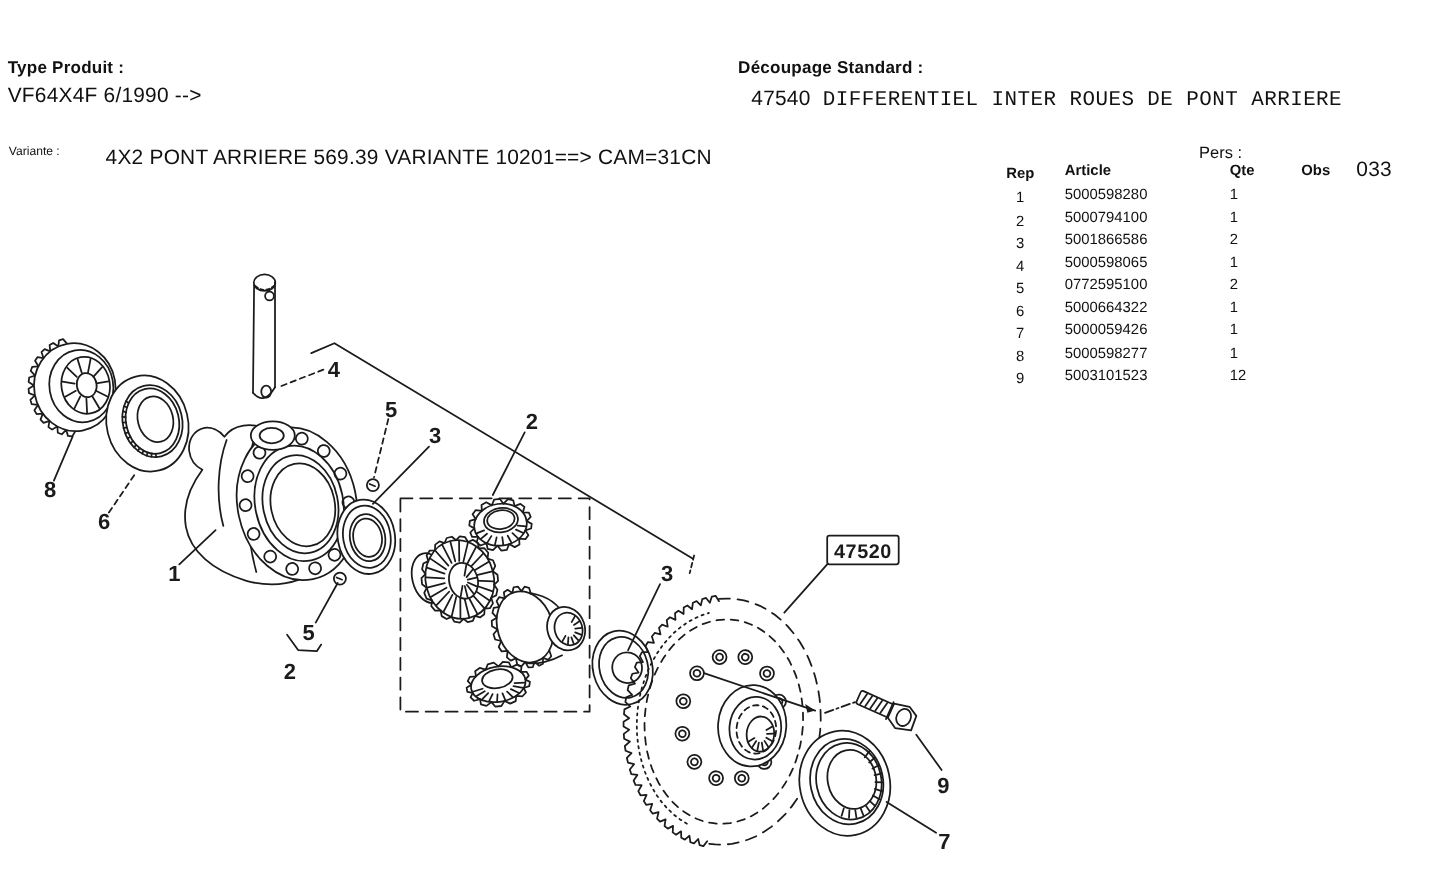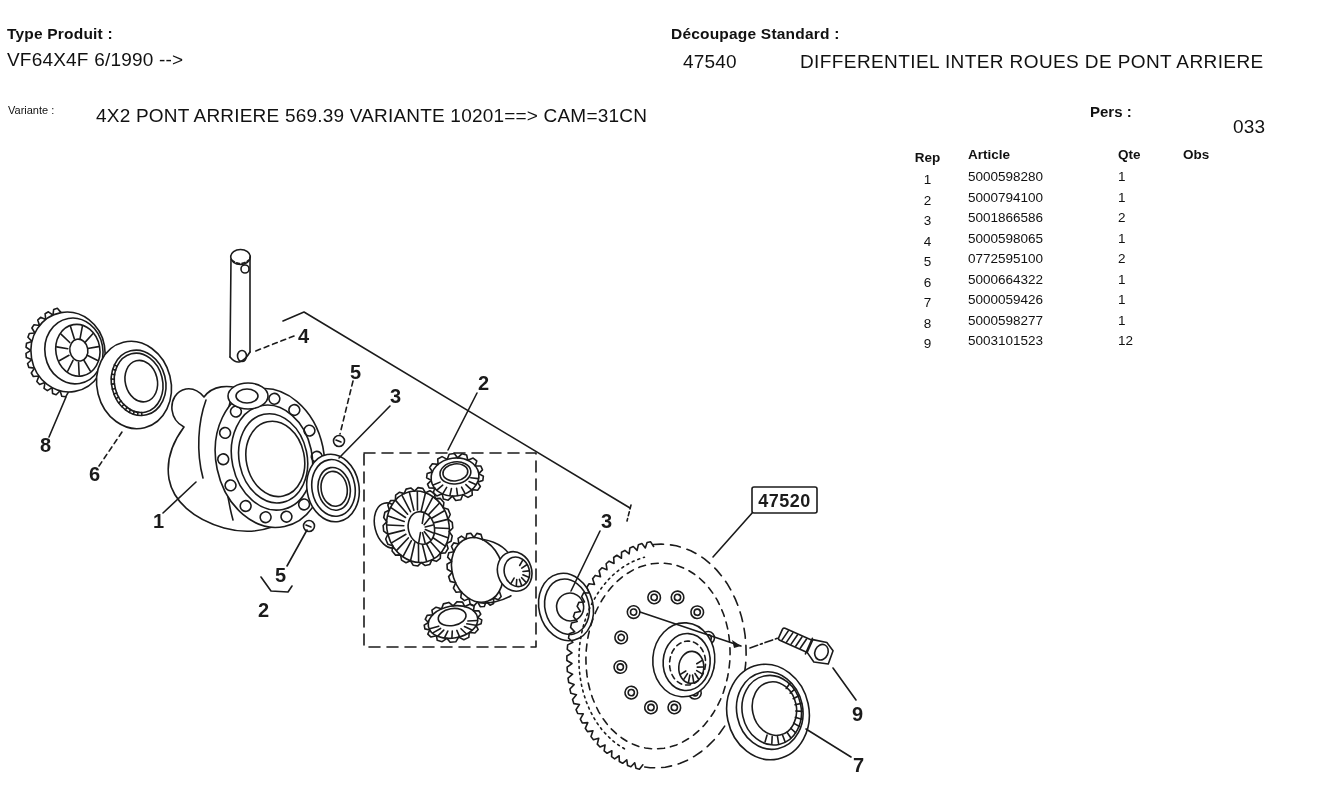--- a/index.html
+++ b/index.html
@@ -2,21 +2,21 @@
 <html><head>
 <meta charset="utf-8">
 <style>
   html,body{margin:0;padding:0;}
   body{
     width:1318px;height:800px;position:relative;overflow:hidden;
     background:#ffffff;color:#111;
     font-family:"Liberation Sans", sans-serif;
     -webkit-font-smoothing:antialiased;
   }
-  .abs{position:absolute;white-space:nowrap;}
+  .abs{position:absolute;white-space:nowrap;margin-top:28px;}
   .lbl{font-size:15.5px;font-weight:bold;letter-spacing:.2px;}
   .val{font-size:19px;letter-spacing:.2px;}
   
   .ptable{position:absolute;left:905px;top:142px;font-size:13.5px;}
   .prow{display:grid;grid-template-columns:45px 168px 40px 62px;height:20.5px;align-items:center;}
   .phead{font-weight:bold;height:24px;}
   .c-rep{text-align:center;margin-top:6px;}
   .c-article{padding-left:18px;}
   .c-qte{text-align:left;}
   .c-obs{padding-left:25px;}
@@ -29,26 +29,26 @@
   .refnum{font-family:"Liberation Sans",sans-serif;font-size:18px;font-weight:bold;fill:#1b1b1b;stroke:none;letter-spacing:.5px;}
 </style>
 </head>
 <body>
 
 <div class="abs lbl" style="left:7px;top:25px;">Type Produit :</div>
 <div class="abs val" style="left:7px;top:49px;">VF64X4F  6/1990 --&gt;</div>
 
 <div class="abs lbl" style="left:671px;top:25px;">Découpage Standard :</div>
 <div class="abs val" style="left:683px;top:51px;">47540</div>
-<div class="abs val" style="left:800px;top:51px;letter-spacing:.4px;">DIFFERENTIEL INTER ROUES  DE PONT ARRIERE</div>
+<div class="abs val" style="left:748px;top:51px;letter-spacing:.4px;font-family:Liberation Mono, monospace;">DIFFERENTIEL INTER ROUES  DE PONT ARRIERE</div>
 
 <div class="abs" style="left:8px;top:104px;font-size:11px;font-weight:normal;">Variante :</div>
 <div class="abs val" style="left:96px;top:105px;">4X2 PONT ARRIERE  569.39 VARIANTE 10201==&gt; CAM=31CN</div>
 
-<div class="abs" style="left:1090px;top:103px;font-size:15px;font-weight:bold;">Pers :</div>
+<div class="abs" style="left:1090px;top:103px;font-size:15px;font-weight:normal;">Pers :</div>
 <div class="abs val" style="left:1233px;top:116px;text-align:right;">033</div>
 
 <div class="ptable">
   <div class="prow phead">
     <span class="c-rep">Rep</span>
     <span class="c-article">Article</span>
     <span class="c-qte">Qte</span>
     <span class="c-obs">Obs</span>
   </div>
   <div class="prow">

